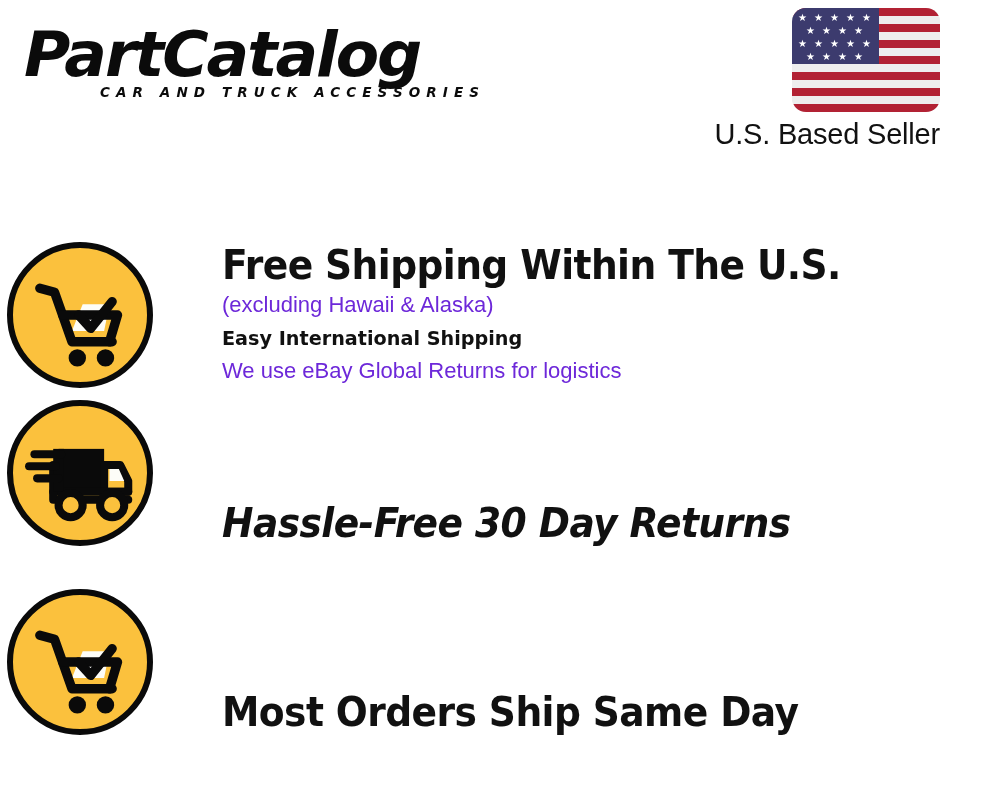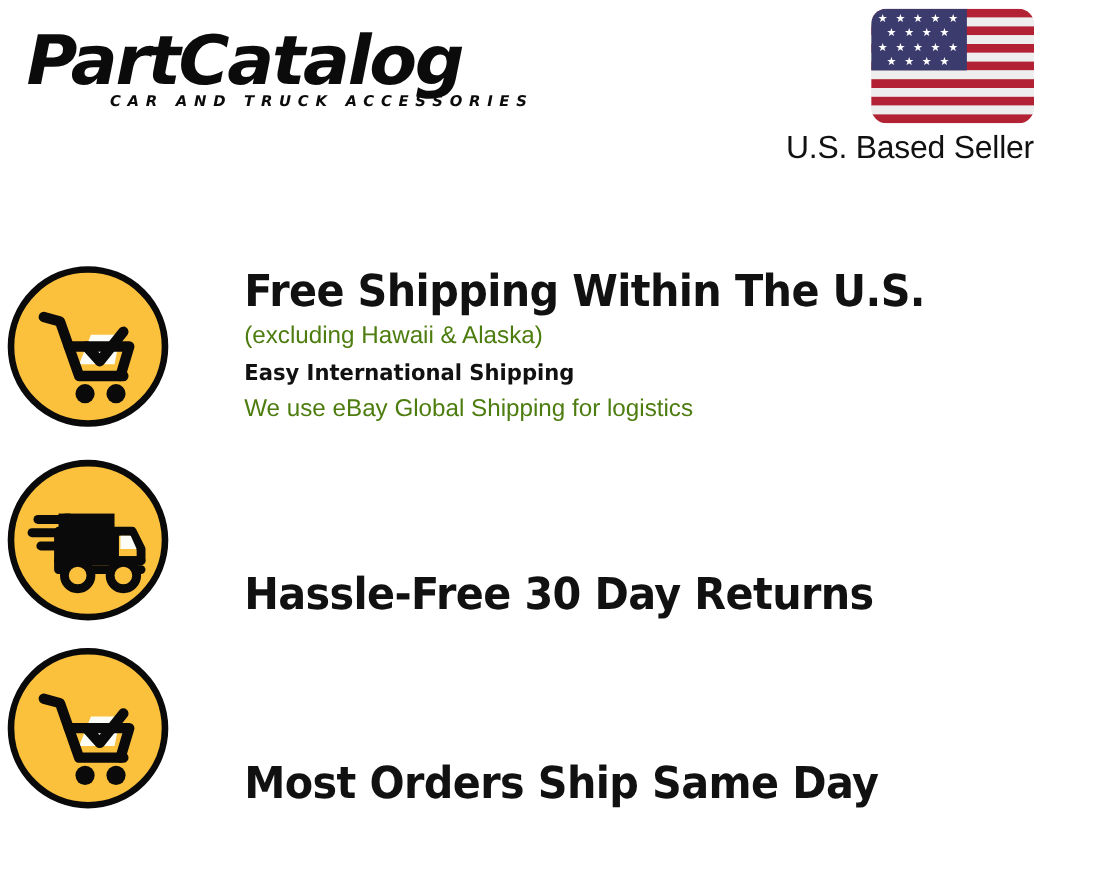--- a/index.html
+++ b/index.html
@@ -109,21 +109,21 @@
     width: 1000px;
   }
   .feature-row {
     position: absolute;
     left: 0;
     width: 1000px;
     display: flex;
     align-items: flex-end;
   }
   #feature-row-0 { top: 0px; }
-  #feature-row-1 { top: 176px; }
+  #feature-row-1 { top: 158px; font-style: italic; }
   #feature-row-2 { top: 347px; }
 
   .feature-icon-wrap {
     width: 160px;
     flex: 0 0 160px;
     display: flex;
     justify-content: center;
     padding-top: 14px;
   }
   .icon-circle {
@@ -156,21 +156,21 @@
     letter-spacing: -0.6px;
     color: #111111;
     white-space: nowrap;
     transform: scaleX(0.94);
     transform-origin: left center;
   }
   .feature-sub {
     font-family: "Liberation Sans", sans-serif;
     font-size: 22px;
     line-height: 34px;
-    color: #4d7c0f;
+    color: #6d28d9;
     white-space: nowrap;
   }
   .feature-sub-strong {
     font-family: "DejaVu Sans", sans-serif;
     font-weight: bold;
     font-size: 20px;
     line-height: 32px;
     color: #111111;
     white-space: nowrap;
     transform: scaleX(0.96);
@@ -243,21 +243,21 @@
           <path d="M49 50 L58 60 L74 40" fill="none" stroke="#0a0a0a" stroke-width="7" stroke-linecap="round" stroke-linejoin="round"></path>
           <circle cx="48" cy="82" r="6.5" fill="#0a0a0a"></circle>
           <circle cx="69" cy="82" r="6.5" fill="#0a0a0a"></circle>
         </svg>
       </div>
     </div>
     <div class="feature-text">
       <div class="feature-title">Free Shipping Within The U.S.</div>
       <div class="feature-sub">(excluding Hawaii &amp; Alaska)</div>
       <div class="feature-sub-strong">Easy International Shipping</div>
-      <div class="feature-sub">We use eBay Global Shipping for logistics</div>
+      <div class="feature-sub">We use eBay Global Returns for logistics</div>
     </div>
   </div>
 
   <div class="feature-row row-center" id="feature-row-1">
     <div class="feature-icon-wrap">
       <div class="icon-circle">
         <svg viewBox="0 0 100 100" aria-hidden="true">
           <rect x="34" y="32" width="34" height="32" fill="#0a0a0a"></rect>
           <path d="M68 44 L80 44 L86 56 L86 64 L68 64 Z" fill="none" stroke="#0a0a0a" stroke-width="6" stroke-linejoin="round"></path>
           <path d="M72 47 L79 47 L83 56 L72 56 Z" fill="#fdfdf8"></path>

